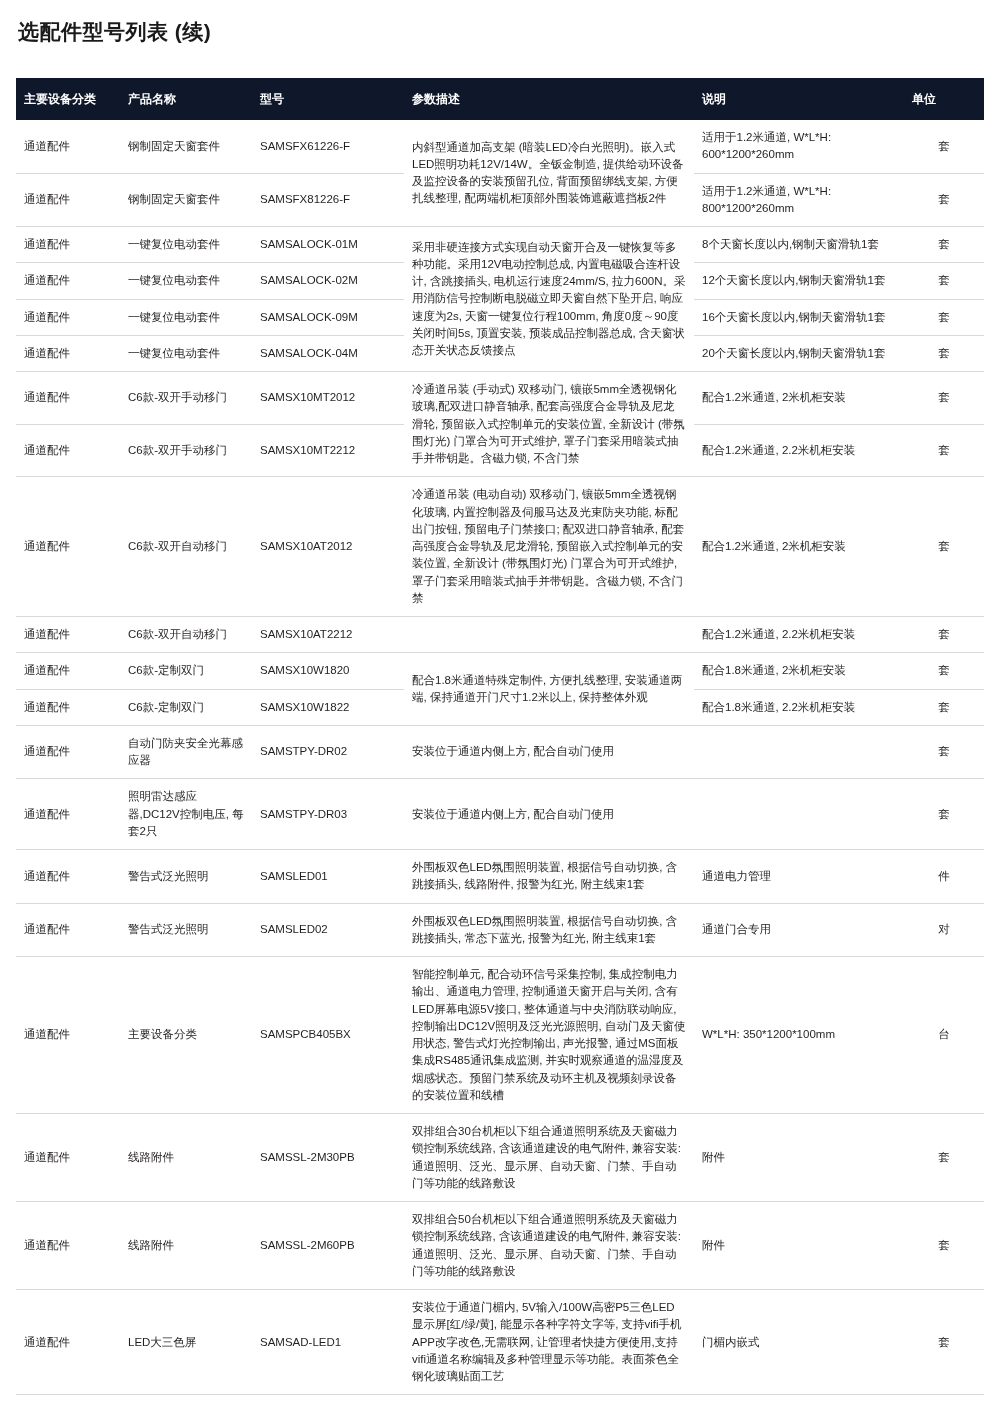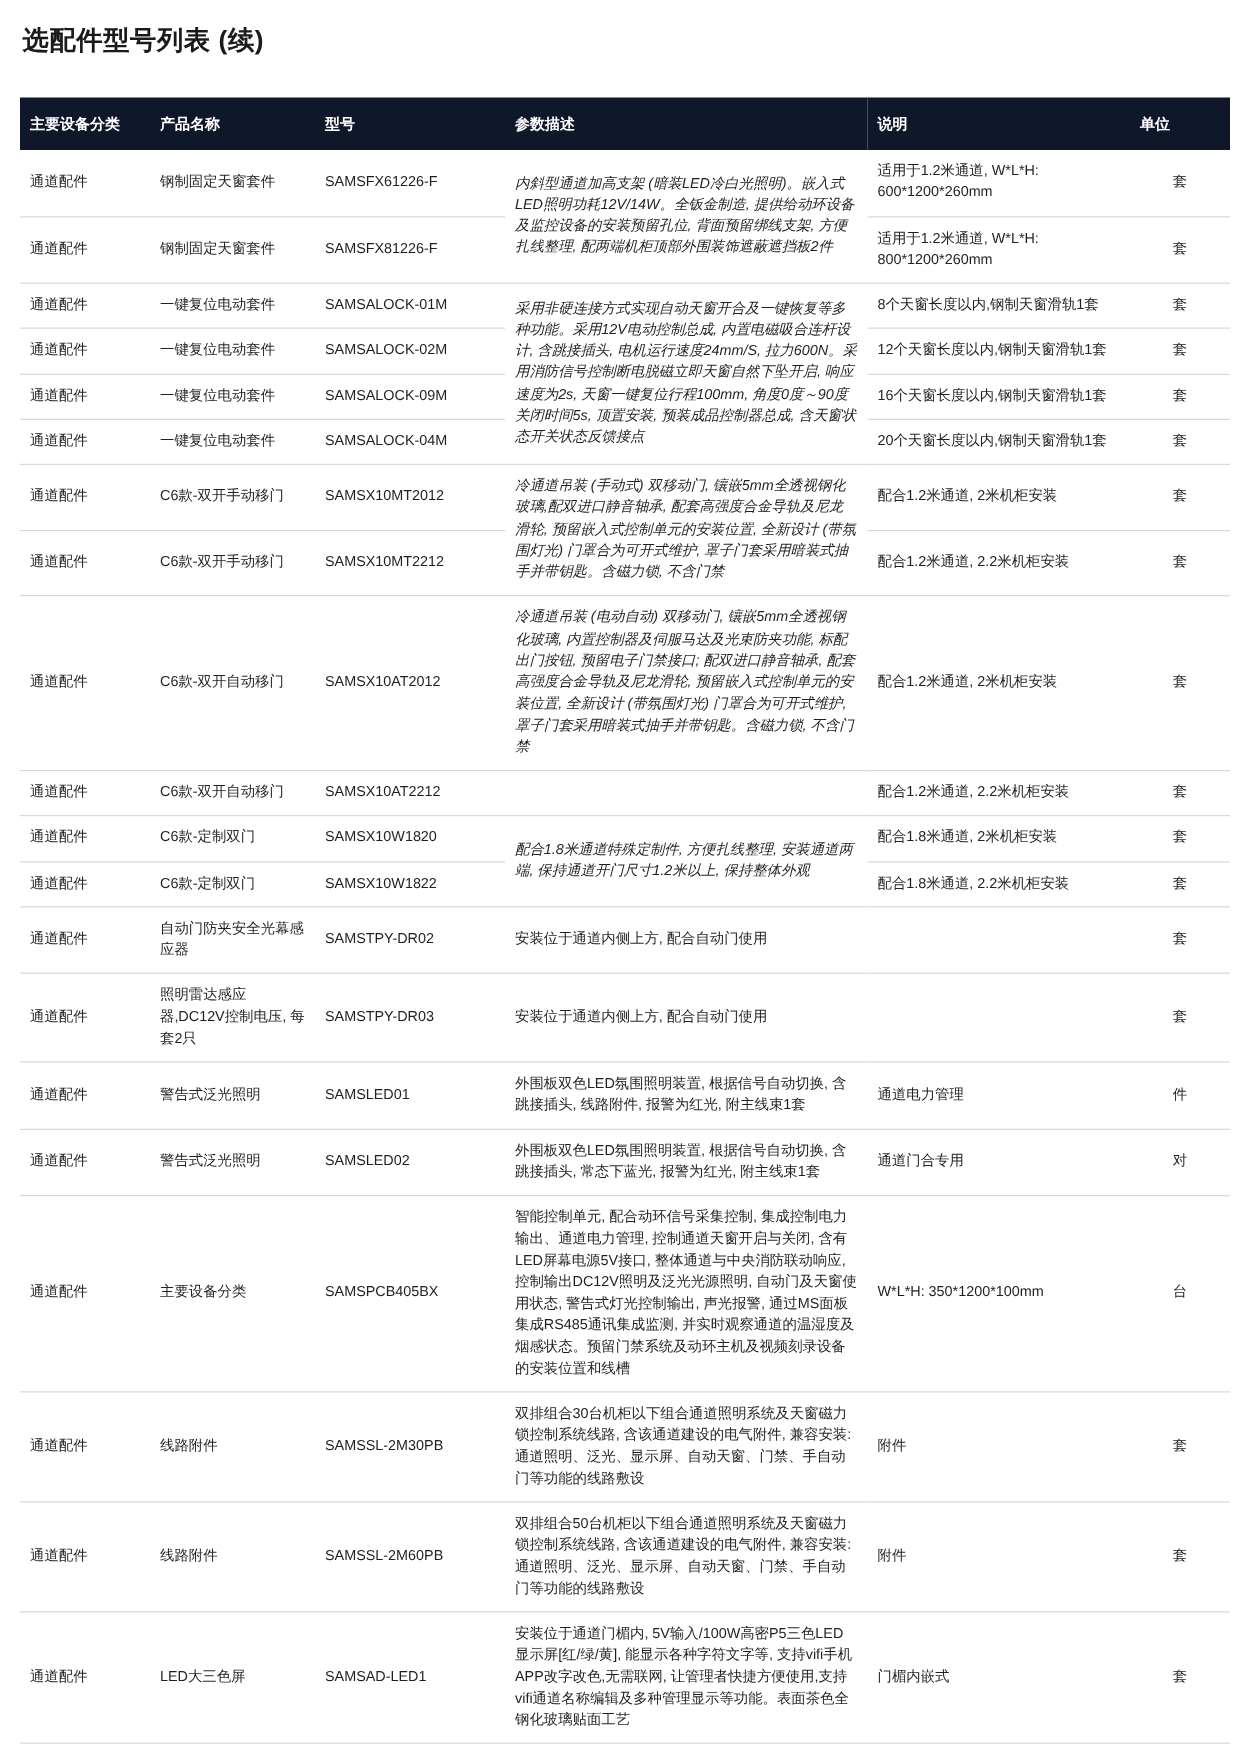--- a/index.html
+++ b/index.html
@@ -59,21 +59,20 @@
     text-align: center;
   }
   .col-cat { width: 104px; }
   .col-name { width: 132px; }
   .col-model { width: 152px; }
   .col-desc { width: 290px; }
   .col-note { width: 210px; }
   .col-unit { width: 80px; }
   tbody tr td.desc-merge, tbody tr td.note-merge {
     vertical-align: middle;
-    font-style: italic;
   }
 </style>
 </head>
 <body>
 
 <div class="page">
 
   <div class="page-title">选配件型号列表 (续)</div>
 
   <table class="spec-table">

